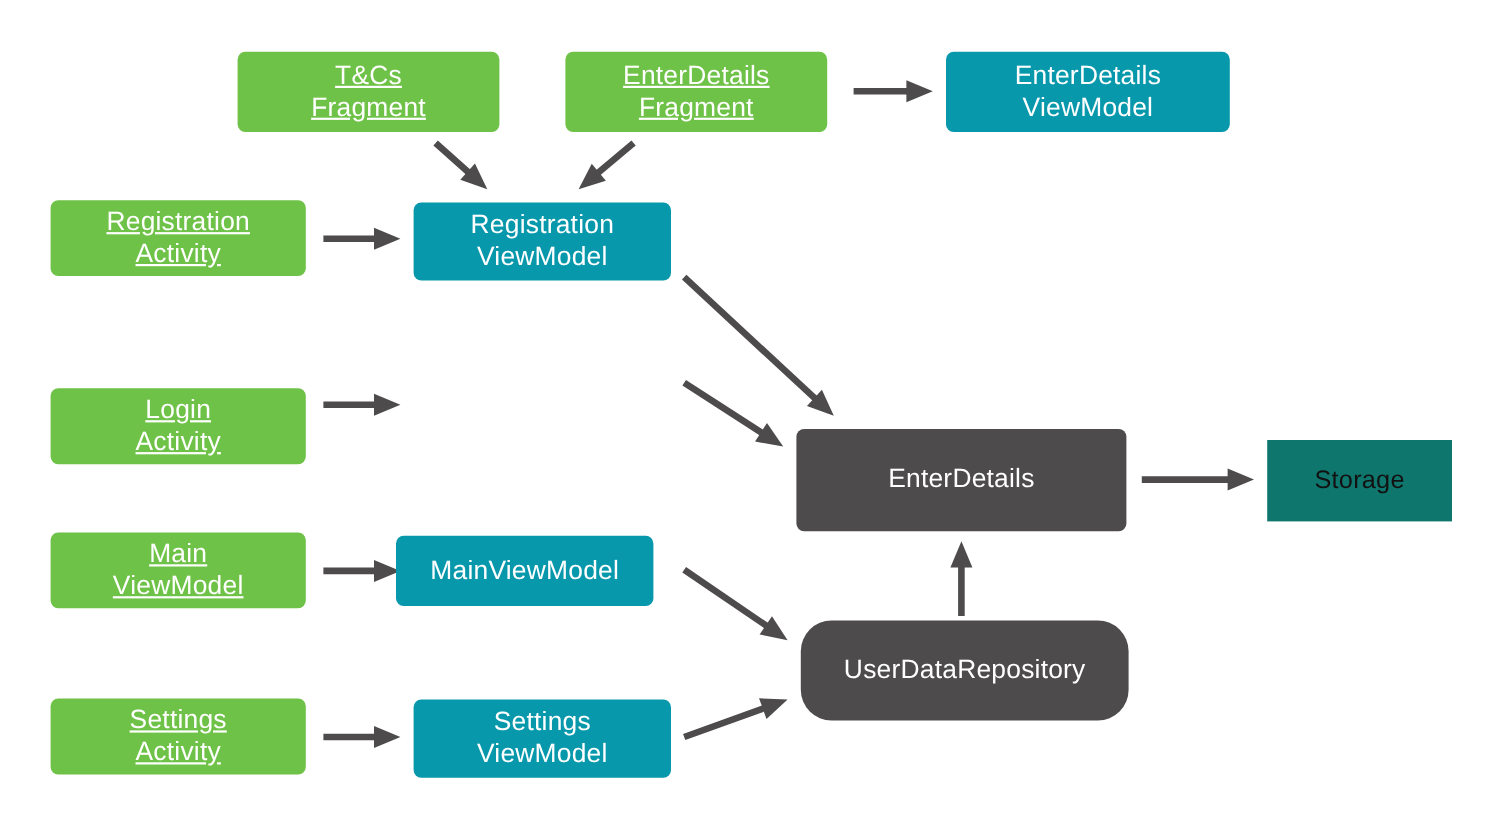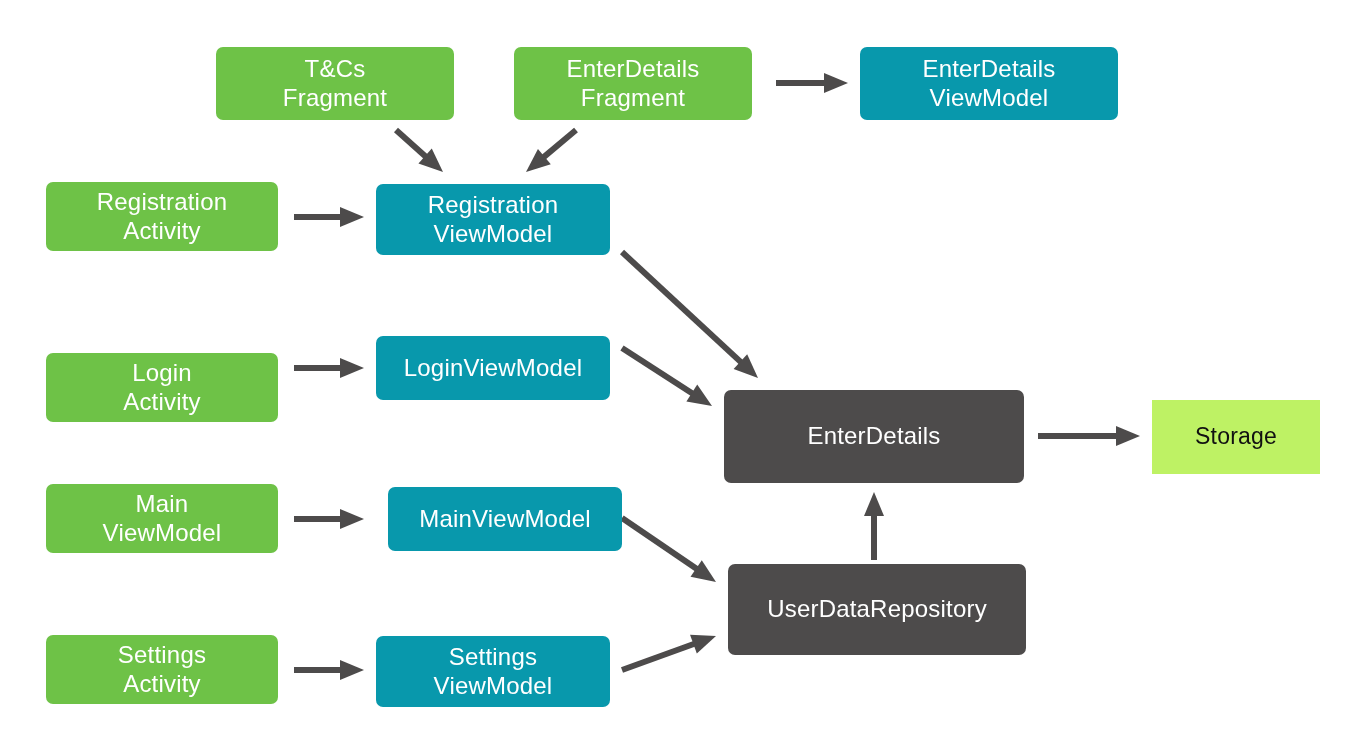--- a/index.html
+++ b/index.html
@@ -23,25 +23,25 @@
     text-align: center;
     box-sizing: border-box;
     color: #ffffff;
     font-size: 24px;
     line-height: 1.18;
     letter-spacing: 0.2px;
     white-space: pre-line;
     border-radius: 7px;
     z-index: 2;
   }
-  .node.green  { background: #6EC247; }
+  .node.green  { background: #6EC247; text-decoration: underline; }
   .node.teal   { background: #0898AC; }
   .node.dark   { background: #4D4B4B; }
   .node.light  {
-    background: #bef264;
+    background: #0f766e;
     color: #111111;
     border-radius: 0;
     font-size: 23px;
   }
   #arrows {
     position: absolute;
     left: 0;
     top: 0;
     width: 1364px;
     height: 752px;
@@ -111,24 +111,23 @@
     <div class="node green" style="left: 514px; top: 47px; width: 238px; height: 73px;">EnterDetails
 Fragment</div>
     <div class="node teal" style="left: 860px; top: 47px; width: 258px; height: 73px;">EnterDetails
 ViewModel</div>
     <div class="node green" style="left: 46px; top: 182px; width: 232px; height: 69px;">Registration
 Activity</div>
     <div class="node teal" style="left: 376px; top: 184px; width: 234px; height: 71px;">Registration
 ViewModel</div>
     <div class="node green" style="left: 46px; top: 333px; width: 232px; height: 69px; margin-top: 20px;">Login
 Activity</div>
-    <div class="node teal" style="left: 376px; top: 336px; width: 234px; height: 64px;">LoginViewModel</div>
     <div class="node green" style="left: 46px; top: 484px; width: 232px; height: 69px;">Main
 ViewModel</div>
-    <div class="node teal" style="left: 388px; top: 487px; width: 234px; height: 64px;">MainViewModel</div>
+    <div class="node teal" style="left: 360px; top: 487px; width: 234px; height: 64px;">MainViewModel</div>
     <div class="node green" style="left: 46px; top: 635px; width: 232px; height: 69px;">Settings
 Activity</div>
     <div class="node teal" style="left: 376px; top: 636px; width: 234px; height: 71px;">Settings
 ViewModel</div>
     <div class="node dark" style="left: 724px; top: 390px; width: 300px; height: 93px;">EnterDetails</div>
-    <div class="node dark" style="left: 728px; top: 564px; width: 298px; height: 91px;">UserDataRepository</div>
+    <div class="node dark" style="left: 728px; top: 564px; width: 298px; height: 91px; border-radius: 28px;">UserDataRepository</div>
     <div class="node light" style="left: 1152px; top: 400px; width: 168px; height: 74px;">Storage</div>
   </div>
 
 </body></html>

